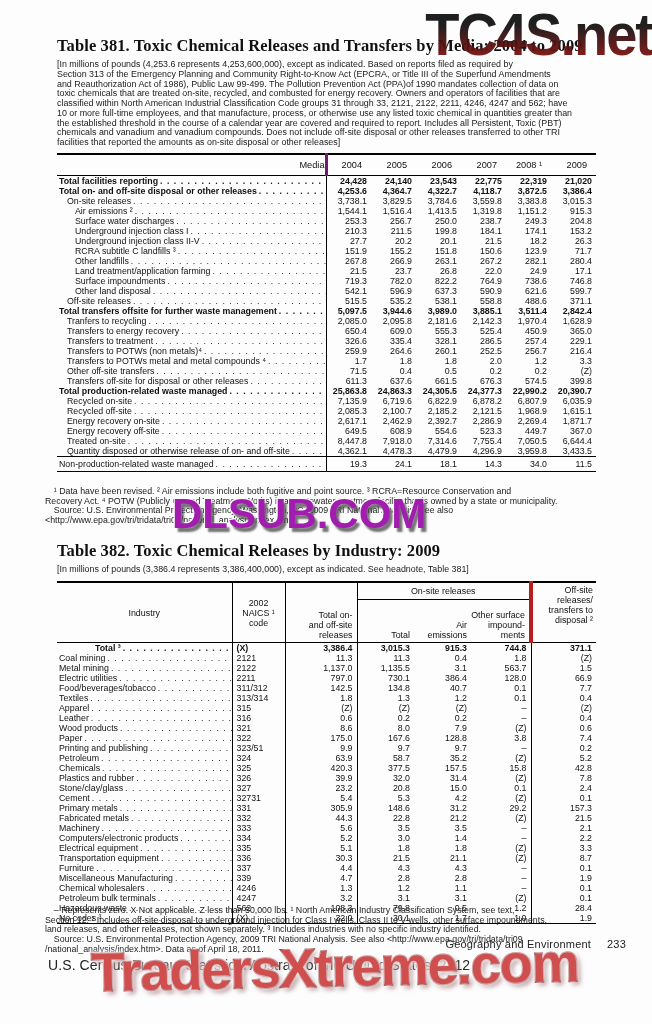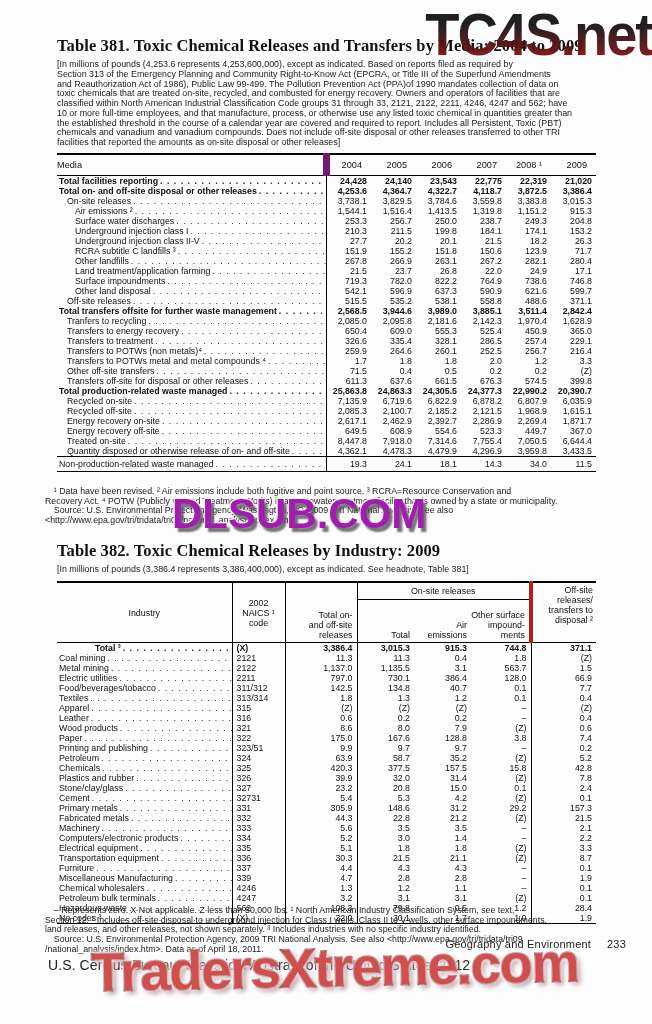--- a/index.html
+++ b/index.html
@@ -30,21 +30,21 @@
   .lbl{display:flex;overflow:hidden;}
   .lbl .txt{white-space:nowrap;}
   .lbl .dots{flex:1;overflow:hidden;white-space:nowrap;margin-left:2px;color:#222;}
   .dots::after{content:". . . . . . . . . . . . . . . . . . . . . . . . . . . . . . . . . . . . . . . . . . . . . . . . . . . . . . . . . . . . . . . . . . . . . . . . . . . . . . . . . . . . . . . . . . . .";letter-spacing:1px;}
   .ind0{padding-left:2px;} .ind1{padding-left:10px;} .ind2{padding-left:18px;}
 
   
   #t381{top:153px;border-top:2px solid #000;border-bottom:1.6px solid #000;}
   #t381 thead{border-bottom:1.2px solid #000;}
   #t381 th{height:20px;font-size:9.2px;vertical-align:middle;}
-  #t381 th.media{text-align:left;border-right:7px solid #701a75;}
+  #t381 th.media{text-align:right;border-right:3px solid #701a75;}
   #t381 th.yr{text-align:right;padding-right:9px;}
   #t381 td{height:10px;vertical-align:middle;}
   #t381 td.lblcell{border-right:1px solid #000;}
   #t381 tr.sep td{border-top:1px solid #000;height:14px;}
 
   
   #t382{top:581px;border-top:2px solid #000;border-bottom:1.6px solid #000;}
   #t382 thead{border-bottom:1.2px solid #000;}
   #t382 th{font-size:8.9px;white-space:pre-line;line-height:10px;}
   #t382 th.industry{text-align:center;vertical-align:middle;}
@@ -305,21 +305,21 @@
           <td class="num">488.6</td>
           <td class="num">371.1</td>
         </tr>
         <tr>
           <td class="lblcell b">
             <div class="lbl ind0">
               <span class="txt">Total transfers offsite for further waste management</span>
               <span class="dots"></span>
             </div>
           </td>
-          <td class="num b">2,568.5</td>
+          <td class="num b">5,097.5</td>
           <td class="num b">3,944.6</td>
           <td class="num b">3,989.0</td>
           <td class="num b">3,885.1</td>
           <td class="num b">3,511.4</td>
           <td class="num b">2,842.4</td>
         </tr>
         <tr>
           <td class="lblcell">
             <div class="lbl ind1">
               <span class="txt">Tranfers to recycling</span>

